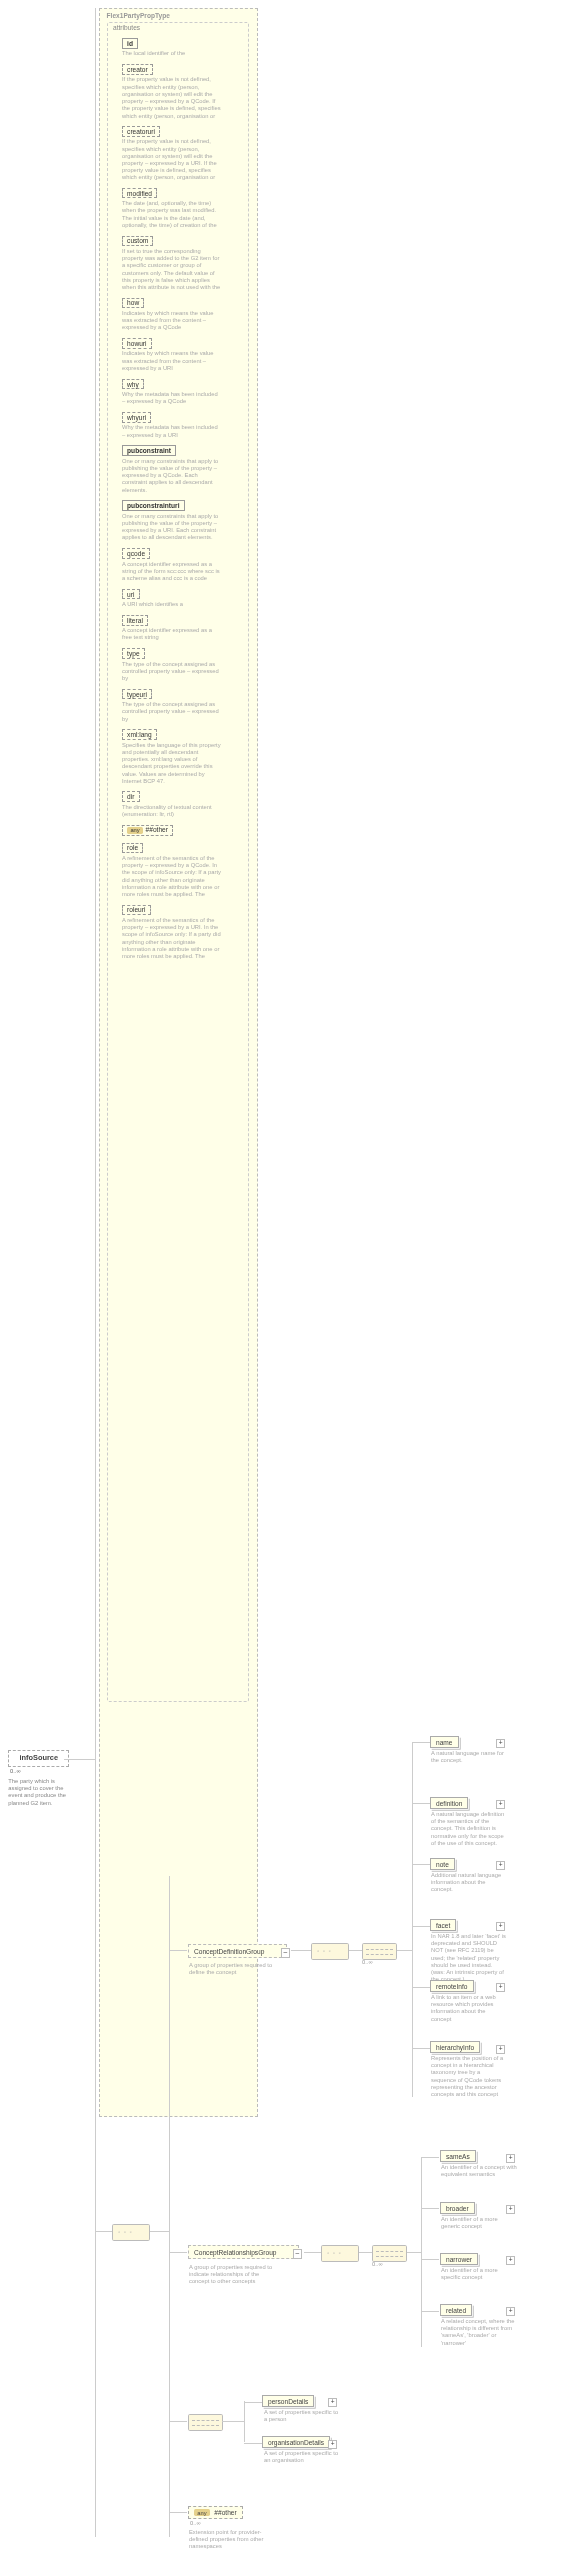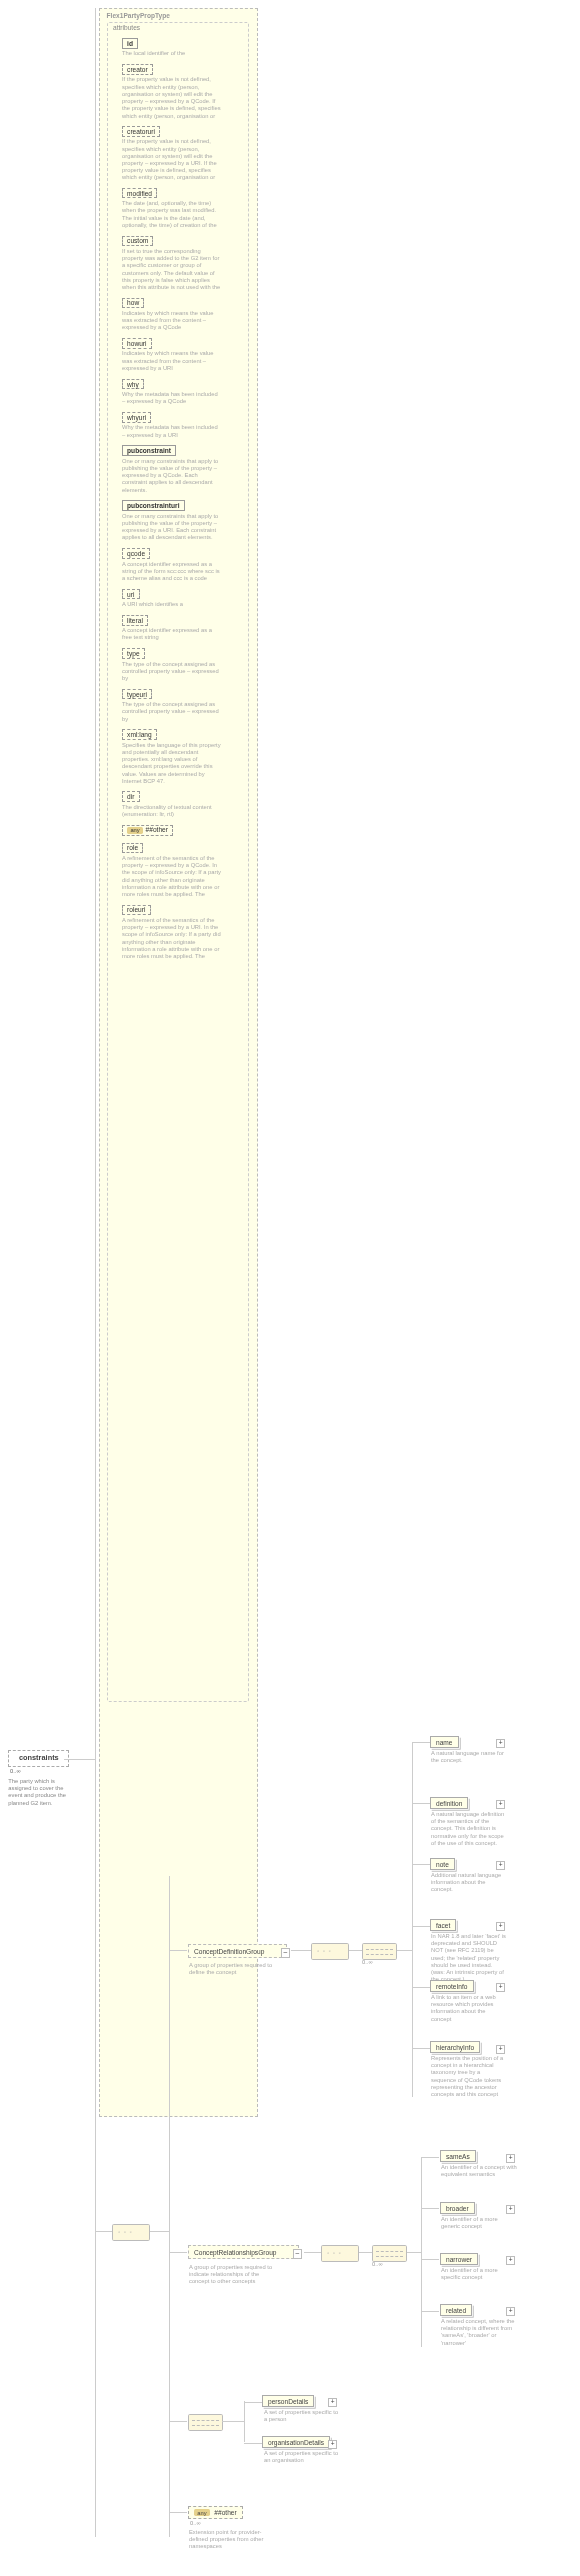--- a/index.html
+++ b/index.html
@@ -30,21 +30,21 @@
   .hline{position:absolute;height:0;border-top:0.8px solid #ccc}
   .vline{position:absolute;width:0;border-left:0.8px solid #ccc}
   .plus{position:absolute;width:7.4px;height:7.4px;border:0.8px solid #bbb;background:#fff;font-size:6.6px;line-height:6.6px;text-align:center}
   .tiny{font-size:5.8px;color:#999;position:absolute}
 </style>
 </head>
 <body>
 <div class="canvas">
 
 <div class="mainbox" style="top:1750px;left:8.3px;width:54px;height:15px">
-  <b>constraints</b>
+  <b>infoSource</b>
 </div>
 <div class="underoc" style="top:1768px;left:10px">0..∞</div>
 <div class="desc" style="top:1778px;left:8.3px;width:66px">The party which is assigned to cover the event and produce the planned G2 item.</div>
 
 <div class="hline" style="top:1759px;left:64px;width:31px"></div>
 <div class="vline" style="top:8.3px;left:95px;height:2529px"></div>
 
 <div class="bigtype" style="top:8.3px;left:99px;width:157px;height:2107px">
   <span class="lbl">Flex1PartyPropType</span>
 </div>

